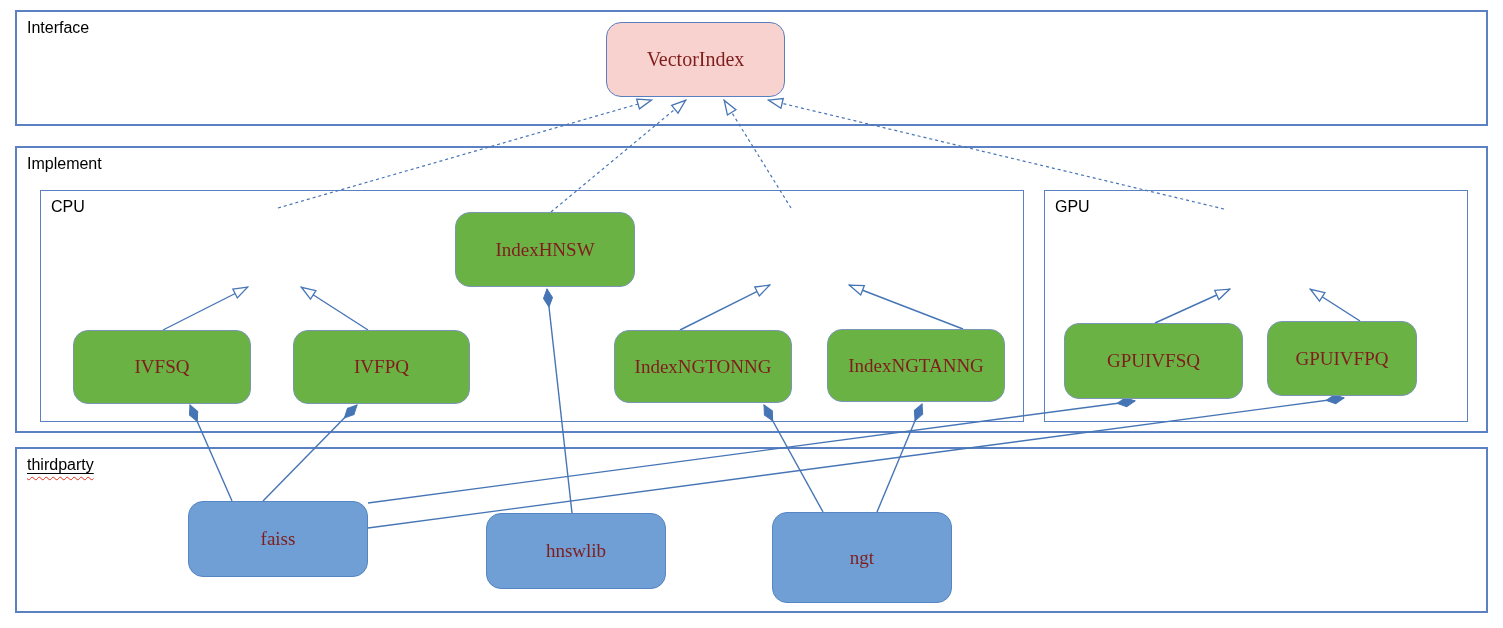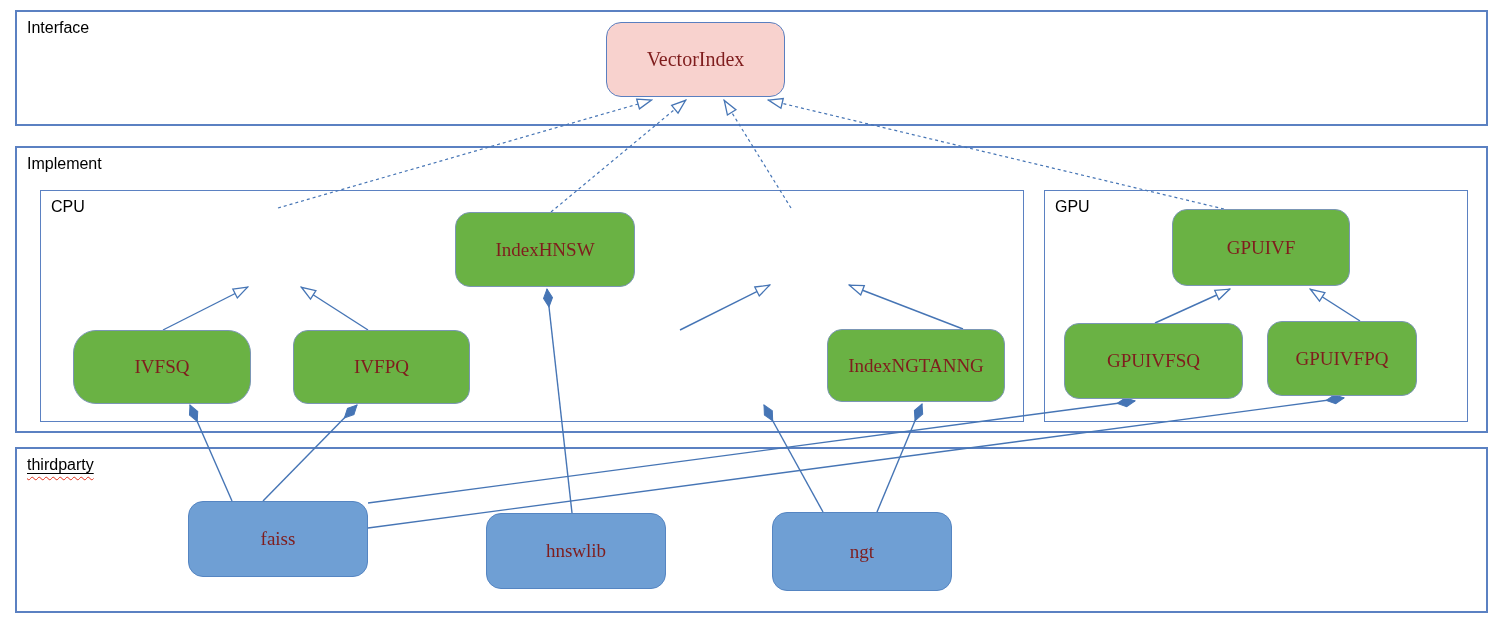--- a/index.html
+++ b/index.html
@@ -83,40 +83,40 @@
     <div class="section" style="left: 15px; top: 146px; width: 1473px; height: 287px;"><span class="section-label">Implement</span></div>
     <div class="section inner" style="left: 40px; top: 190px; width: 984px; height: 232px;"><span class="section-label">CPU</span></div>
     <div class="section inner" style="left: 1044px; top: 190px; width: 424px; height: 232px;"><span class="section-label">GPU</span></div>
     <div class="section" style="left: 15px; top: 447px; width: 1473px; height: 166px;"><span class="section-label u-black"><span class="u-red">thirdparty</span></span></div>
     <div class="node interface" style="left: 606px; top: 22px; width: 179px; height: 75px;">
       <span>VectorIndex</span>
     </div>
     <div class="node impl" style="left: 455px; top: 212px; width: 180px; height: 75px;">
       <span>IndexHNSW</span>
     </div>
-    <div class="node impl" style="left: 73px; top: 330px; width: 178px; height: 74px; border-radius: 23px;">
+    <div class="node impl" style="left: 73px; top: 330px; width: 178px; height: 74px;">
       <span>IVFSQ</span>
     </div>
     <div class="node impl" style="left: 293px; top: 330px; width: 177px; height: 74px;">
       <span>IVFPQ</span>
     </div>
+    <div class="node impl" style="left: 614px; top: 330px; width: 178px; height: 73px;">
+      <span>IndexNGTONNG</span>
+    </div>
     <div class="node impl" style="left: 827px; top: 329px; width: 178px; height: 73px;">
       <span>IndexNGTANNG</span>
-    </div>
-    <div class="node impl" style="left: 1172px; top: 209px; width: 178px; height: 77px;">
-      <span>GPUIVF</span>
     </div>
     <div class="node impl" style="left: 1064px; top: 323px; width: 179px; height: 76px;">
       <span>GPUIVFSQ</span>
     </div>
     <div class="node impl" style="left: 1267px; top: 321px; width: 150px; height: 75px;">
       <span>GPUIVFPQ</span>
     </div>
     <div class="node lib" style="left: 188px; top: 501px; width: 180px; height: 76px;">
       <span>faiss</span>
     </div>
     <div class="node lib" style="left: 486px; top: 513px; width: 180px; height: 76px;">
       <span>hnswlib</span>
     </div>
-    <div class="node lib" style="left: 772px; top: 512px; width: 180px; height: 79px;">
+    <div class="node lib" style="left: 772px; top: 512px; width: 180px; height: 91px;">
       <span>ngt</span>
     </div>
   </div>
 
 </body></html>

